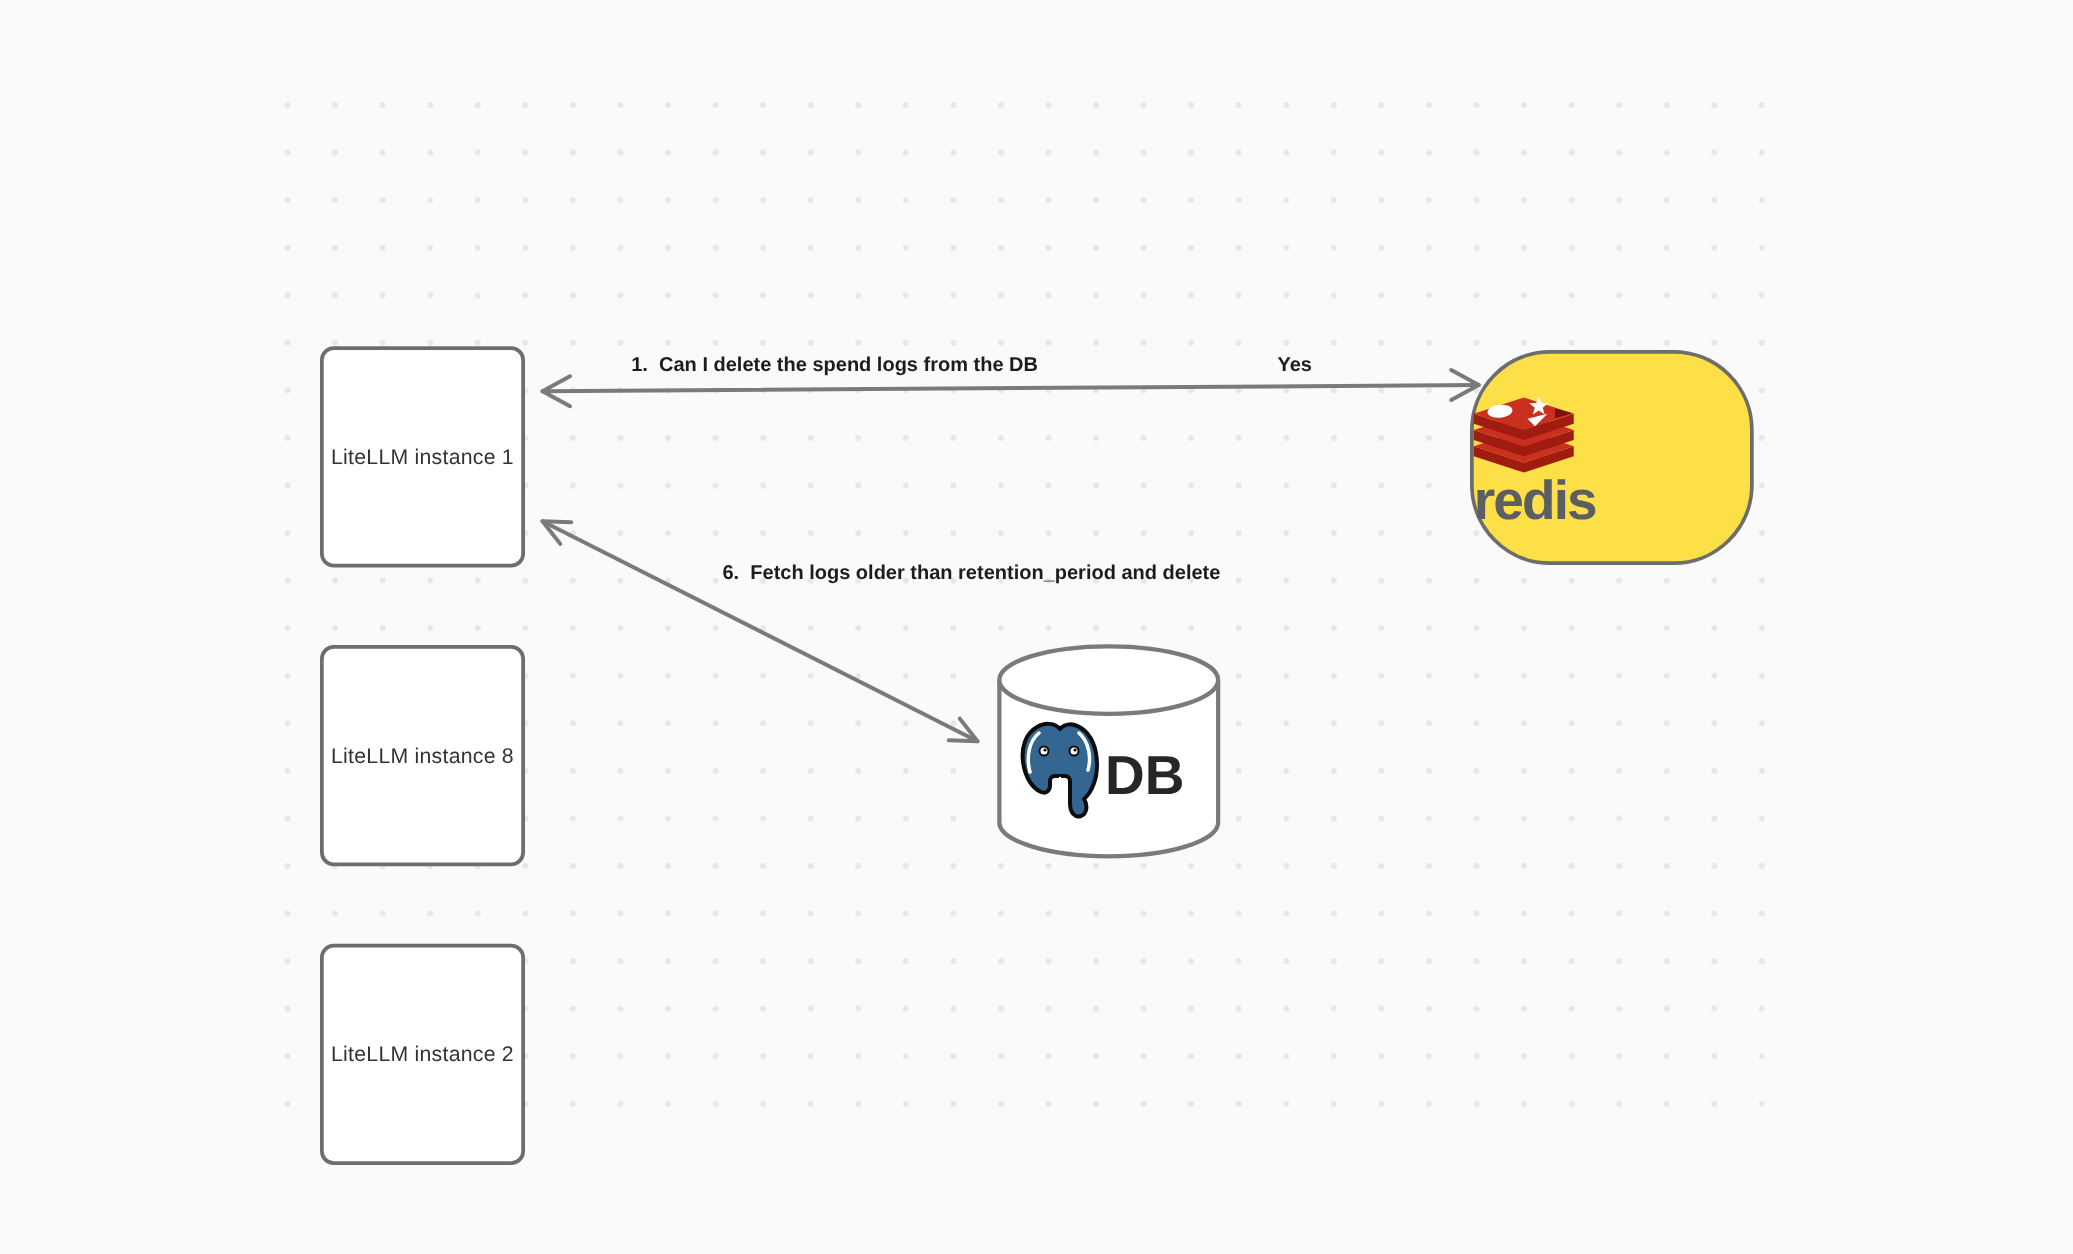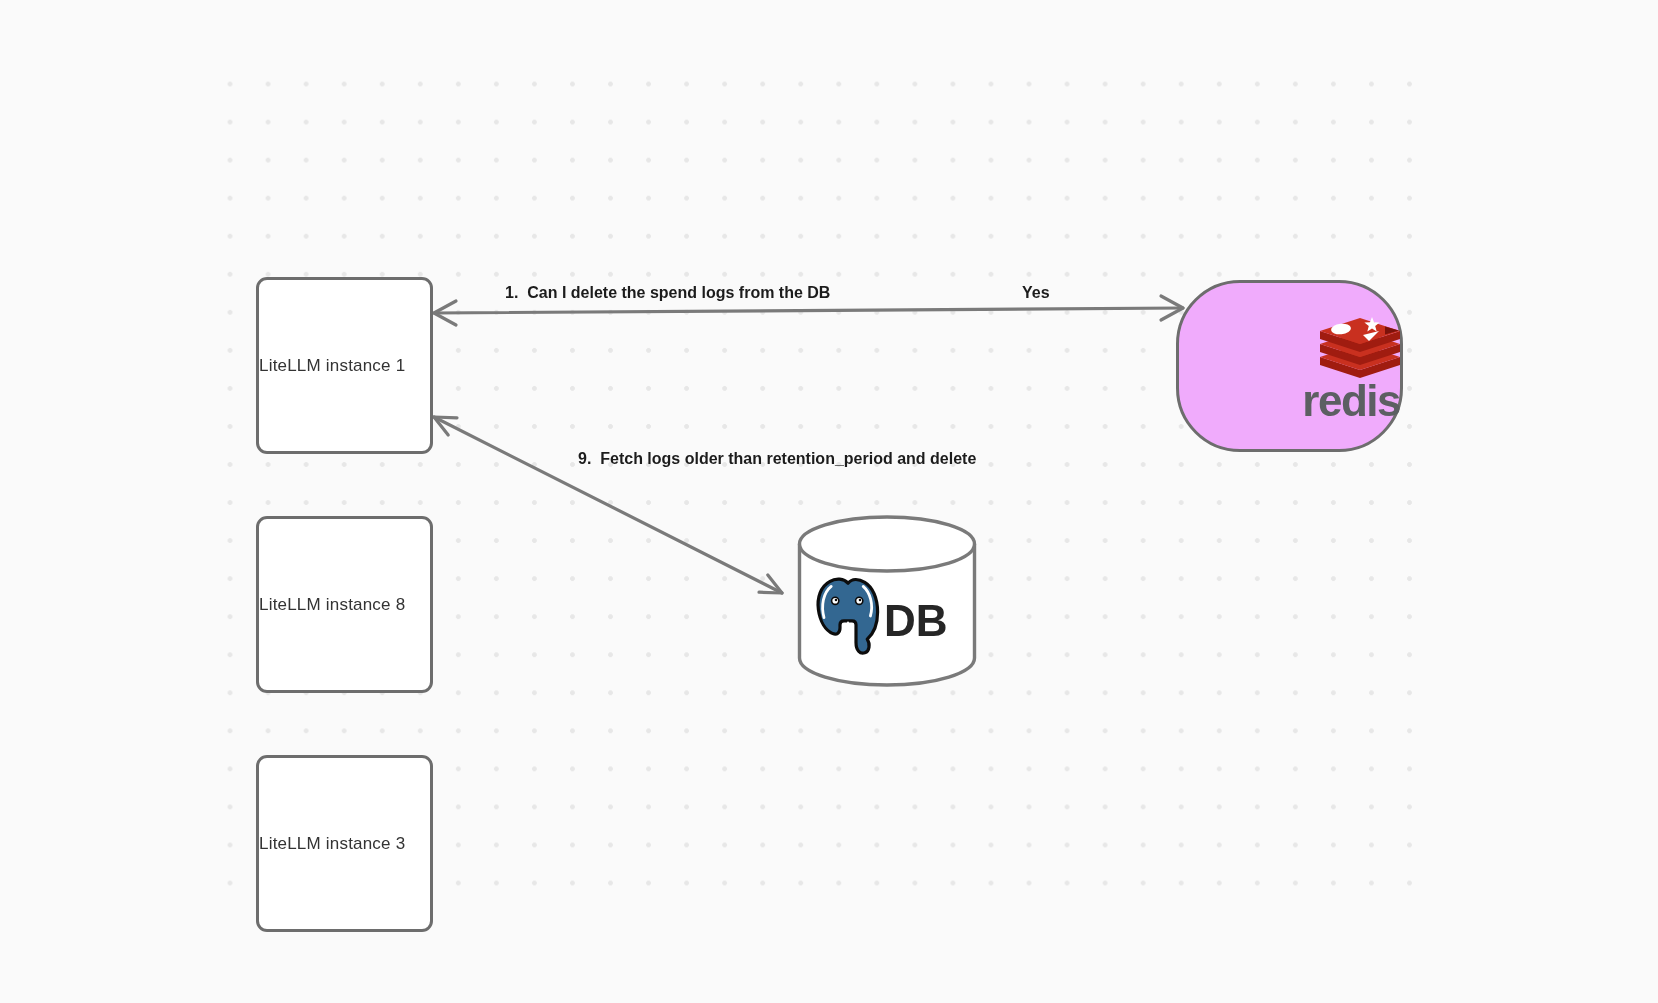--- a/index.html
+++ b/index.html
@@ -13,37 +13,37 @@
   body{font-family:"Liberation Sans", sans-serif; background:var(--background);}
   .canvas{position:relative; width:1658px; height:1003px; overflow:hidden; background:var(--background);}
   .dotgrid{
     position:absolute; left:211px; top:65px; width:1218px; height:838px;
     background-image:radial-gradient(circle, var(--grid-dot) 2.1px, rgba(0,0,0,0) 2.7px);
     background-size:38.05px 38.05px;
   }
   .arrows{position:absolute; left:0; top:0; width:1658px; height:1003px; pointer-events:none;}
   .arrows line, .arrows polyline{stroke:var(--arrow); stroke-width:3.2; fill:none; stroke-linecap:round; stroke-linejoin:round;}
   .box{
-    position:absolute; left:256px; width:177px; height:177px;
+    position:absolute; left:256px; width:164px; height:177px;
     background:#ffffff; border:3px solid var(--shape-stroke); border-radius:11px;
-    display:flex; align-items:center; 
+    display:flex; align-items:center; justify-content:center;
   }
   .box .boxlabel{font-size:17px; color:var(--node-text); letter-spacing:.2px;}
   .box1{top:277px;} .box2{top:516px;} .box3{top:755px;}
   .arrowlabel{
     position:absolute; font-size:16px; font-weight:700; color:var(--label-text);
     white-space:pre; line-height:28px;
   }
   .label1{left:505px; top:279px;}
   .labelyes{left:1022px; top:279px;}
   .label2{left:578px; top:445px;}
   .redisnode{
     position:absolute; left:1176px; top:280px; width:227px; height:172px;
-    background:#f0abfc; border:3px solid var(--shape-stroke); border-radius:64px;
-    display:flex; flex-direction:column; align-items:flex-end; justify-content:center; padding-top:0;
+    background:#fde047; border:3px solid var(--shape-stroke); border-radius:64px;
+    display:flex; flex-direction:column; align-items:flex-start; justify-content:center; padding-top:0;
   }
   .redisword{
     font-size:44px; font-weight:700; letter-spacing:-1.5px;
     color:var(--redis-wordmark); line-height:40px; margin-top:1px;
   }
   .cyl{position:absolute; left:795px; top:512px; width:184px; height:182px; overflow:visible;}
   .cyl path,.cyl ellipse{fill:#ffffff; stroke:var(--arrow); stroke-width:3.4;}
   .elephant{position:absolute; left:811px; top:576px; width:74px; height:80px; overflow:visible;}
   .dbtext{position:absolute; left:884px; top:602px; font-size:44px; font-weight:600; color:var(--db-text); line-height:38px;}
   .redismark{overflow:visible;}
@@ -68,26 +68,26 @@
     </g>
   </svg>
 
   <div class="box box1">
     <span class="boxlabel">LiteLLM instance 1</span>
   </div>
   <div class="box box2">
     <span class="boxlabel">LiteLLM instance 8</span>
   </div>
   <div class="box box3">
-    <span class="boxlabel">LiteLLM instance 3</span>
+    <span class="boxlabel">LiteLLM instance 2</span>
   </div>
 
   <div class="arrowlabel label1">1.  Can I delete the spend logs from the DB</div>
   <div class="arrowlabel labelyes">Yes</div>
-  <div class="arrowlabel label2">9.  Fetch logs older than retention_period and delete</div>
+  <div class="arrowlabel label2">6.  Fetch logs older than retention_period and delete</div>
 
   <div class="redisnode">
     <svg class="redismark" width="80" height="68" viewBox="0 -6 80 68">
 
       <path d="M0,39 L0,47 L40,60 L80,47 L80,39 L40,52 Z" style="fill:var(--redis-red-dark)"></path>
       <path d="M40,26 L80,39 L40,52 L0,39 Z" style="fill:var(--redis-red)"></path>
 
       <path d="M0,26 L0,34 L40,47 L80,34 L80,26 L40,39 Z" style="fill:var(--redis-red-dark)"></path>
       <path d="M40,13 L80,26 L40,39 L0,26 Z" style="fill:var(--redis-red)"></path>
 

